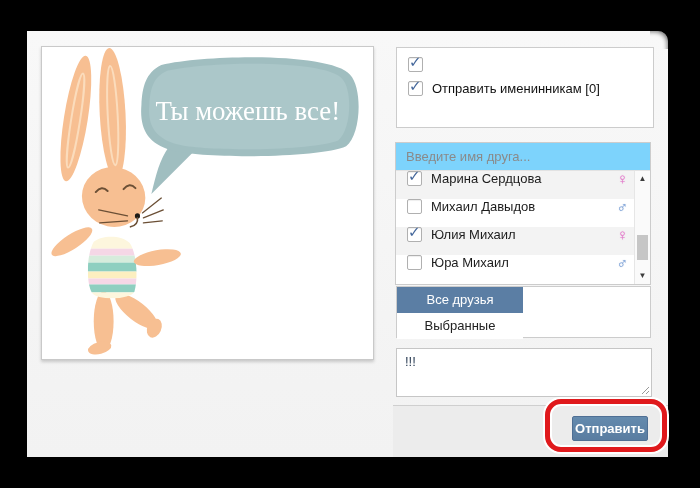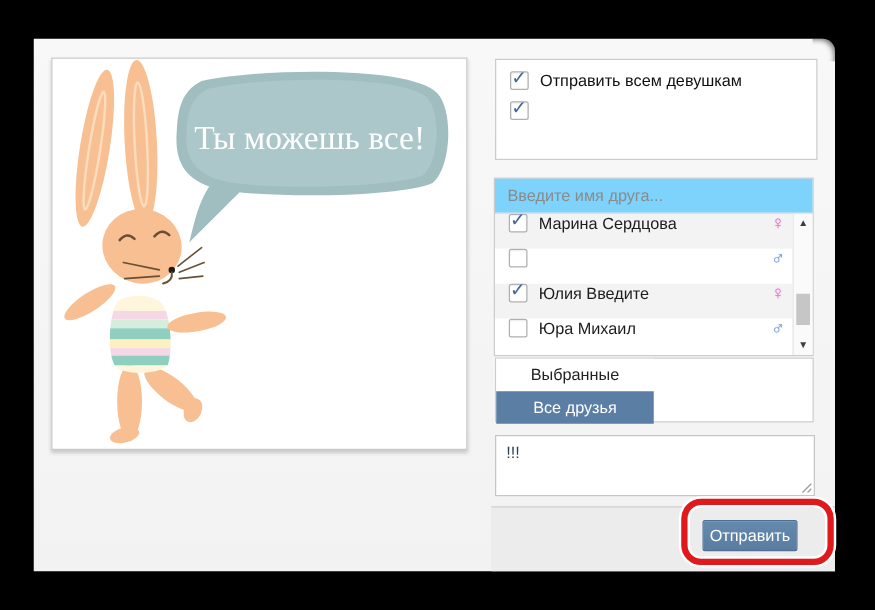--- a/index.html
+++ b/index.html
@@ -60,23 +60,23 @@
 
   
   .message{position:absolute;left:369px;top:317px;width:256px;height:49px;box-sizing:border-box;
       border:1px solid #c6c6c6;background:#fff;resize:none;overflow:hidden;
       padding:5px 8px;font-size:13px;color:#2c3e55;font-family:inherit;outline:none;}
   .resize-handle{position:absolute;left:614px;top:355px;width:9px;height:9px;}
 
   
   .footer{position:absolute;left:366px;top:374px;right:0;bottom:0;background:#ececec;
       border-top:1px solid #cfcfcf;box-sizing:border-box;}
-  .send-btn{position:absolute;left:169px;top:10px;width:76px;height:25px;
+  .send-btn{position:absolute;left:179px;top:10px;width:76px;height:25px;
       background:linear-gradient(#648aad,#5a7da1);border:1px solid #4f6f94;border-radius:2px;
-      color:#fff;font-size:13px;font-family:inherit;padding:0;cursor:pointer;}
+      color:#fff;font-size:13px;font-family:inherit;padding:0;cursor:pointer;font-weight:bold;}
 
   
   .annotation{position:absolute;left:518px;top:368px;width:122px;height:53px;box-sizing:border-box;
       border:5px solid #e0191c;border-radius:16px;
       box-shadow:0 0 0 2px #ffffff, inset 0 0 0 2px #ffffff;z-index:5;pointer-events:none;}
 </style>
 </head>
 <body>
 
 <div class="stage">
@@ -143,60 +143,61 @@
           <path d="M126 24 C172 14,286 13,302 32 C313 44,311 84,298 94 C274 104,166 106,136 98
                    C114 92,106 79,108 58 C109 42,112 30,126 24 Z" fill="#abc7c9"></path>
           <text x="207" y="73" text-anchor="middle" font-size="27" fill="#ffffff" font-family="Liberation Serif, DejaVu Serif, serif">Ты можешь все!</text>
         </g>
       </svg>
     </div>
 
     <div class="panel options">
       <div class="opt-row">
         <span class="cb checked"></span>
-        <span class="opt-label">Отправить всем девушкам</span>
       </div>
       <div class="opt-row">
         <span class="cb checked"></span>
+        <span class="opt-label">Отправить именинникам [0]</span>
       </div>
     </div>
 
     <div class="panel friends">
       <input class="friend-search" type="text" placeholder="Введите имя друга..." style="">
       <div class="friend-list">
         <div class="friend-row">
           <span class="cb checked"></span>
           <span class="friend-name">Марина Сердцова</span>
           <span class="gender female">♀</span>
         </div>
         <div class="friend-row">
           <span class="cb"></span>
+          <span class="friend-name">Михаил Давыдов</span>
           <span class="gender male">♂</span>
         </div>
         <div class="friend-row">
           <span class="cb checked"></span>
-          <span class="friend-name">Юлия Введите</span>
+          <span class="friend-name">Юлия Михаил</span>
           <span class="gender female">♀</span>
         </div>
         <div class="friend-row">
           <span class="cb"></span>
           <span class="friend-name">Юра Михаил</span>
           <span class="gender male">♂</span>
         </div>
       </div>
       <div class="scrollbar">
         <div class="scroll-arrow up">▲</div>
         <div class="scroll-thumb"></div>
         <div class="scroll-arrow down">▼</div>
       </div>
     </div>
 
     <div class="panel tabs">
+      <div class="tab checked">Все друзья</div>
       <div class="tab">Выбранные</div>
-      <div class="tab checked">Все друзья</div>
     </div>
 
     <textarea class="message" style="">!!!</textarea>
     <svg class="resize-handle" width="9" height="9" viewBox="0 0 9 9">
       <path d="M8 1 L1 8 M8 5 L5 8" stroke="#999" stroke-width="1" fill="none"></path>
     </svg>
 
     <div class="footer">
       <button class="send-btn">Отправить</button>
     </div>

